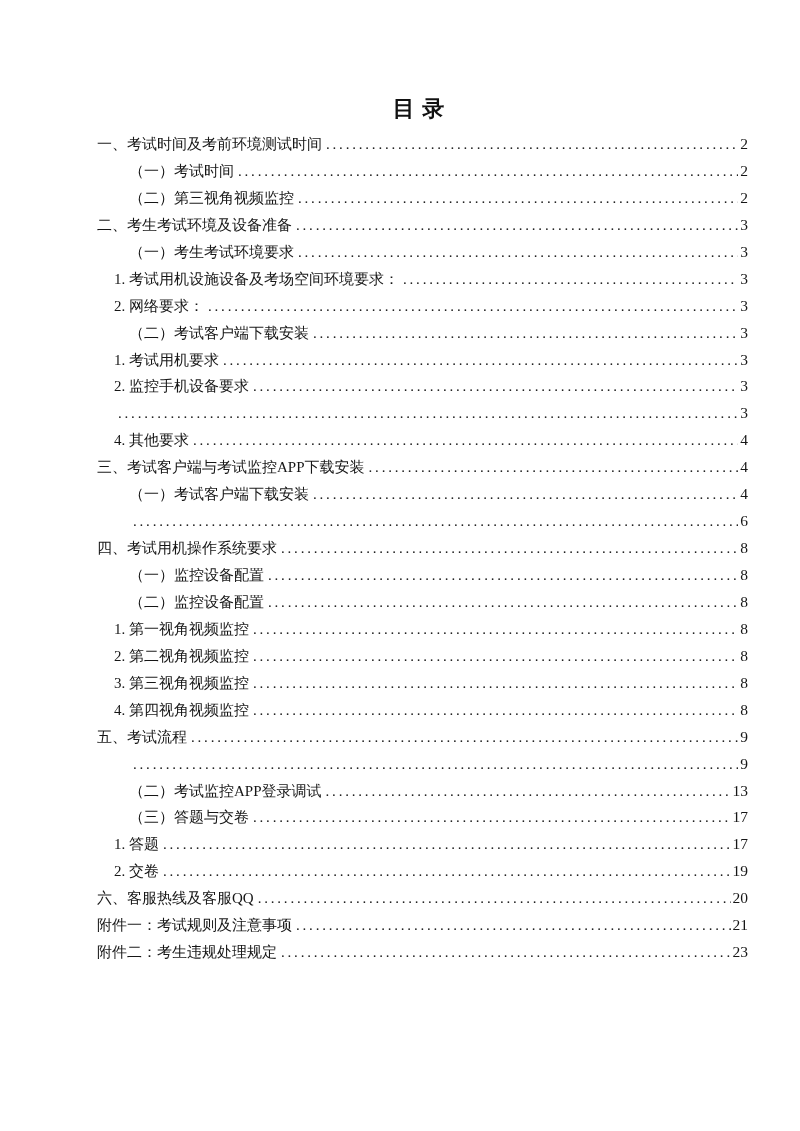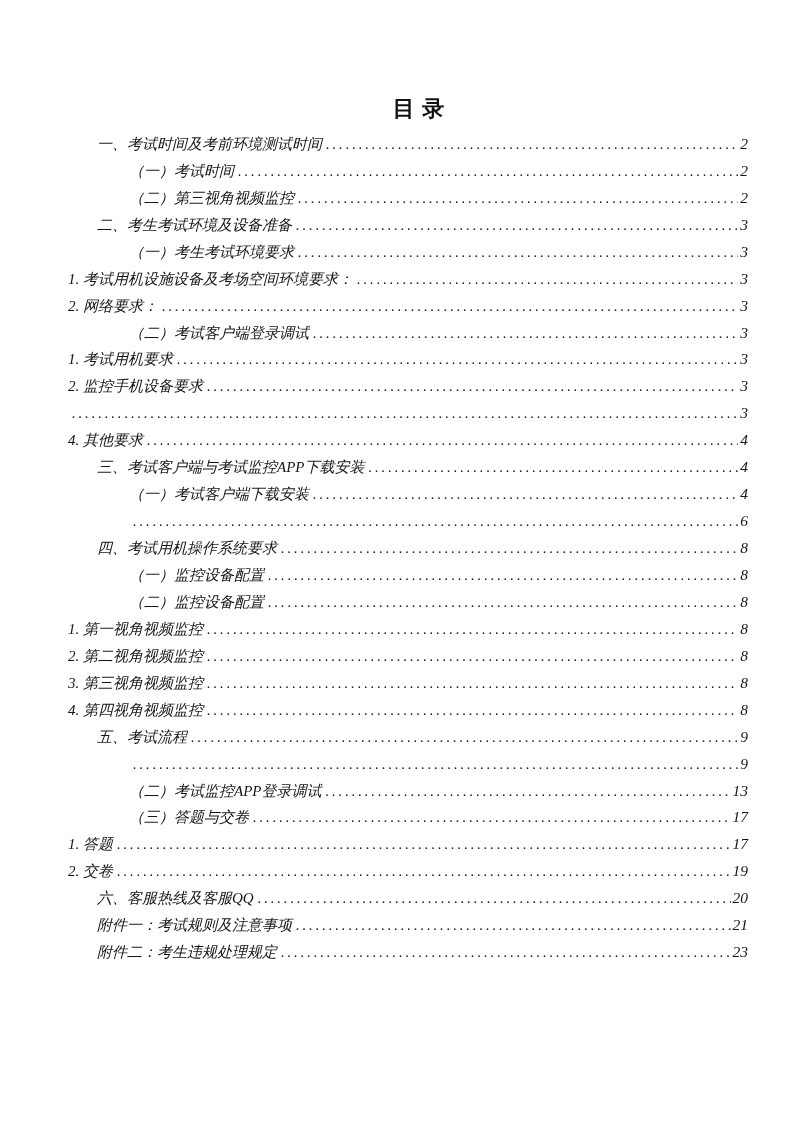--- a/index.html
+++ b/index.html
@@ -32,21 +32,20 @@
     top: 131px; left: 0; right: 0;
   }
   .toc-row {
     display: flex;
     align-items: baseline;
     height: 26.95px;
     line-height: 26.95px;
     font-size: 15px;
     padding-right: 52px;         
     cursor: pointer;
-    font-style: italic;
   }
   .toc-row .label {
     flex: 0 0 auto;
     white-space: nowrap;
   }
   .toc-row .dots {
     flex: 1 1 auto;
     overflow: hidden;
     white-space: nowrap;
     letter-spacing: 2.8px;
@@ -55,21 +54,21 @@
     font-size: 15px;
     color: #1b1b1b;
   }
   .toc-row .pagenum {
     flex: 0 0 auto;
     font-size: 15.5px;
     color: #161616;
   }
   .level-0 { padding-left: 97px; }
   .level-1 { padding-left: 129px; text-align: center; }
-  .level-2 { padding-left: 68px; align-items: flex-end; }
+  .level-2 { padding-left: 114px; }
 </style>
 </head>
 <body>
 
 <div class="doc-page">
   <h1 class="doc-title">目 录</h1>
 
   <div class="toc-list">
       <div class="toc-row level-0">
     <span class="label">一、考试时间及考前环境测试时间</span>
@@ -100,21 +99,21 @@
     <span class="label">1. 考试用机设施设备及考场空间环境要求：</span>
     <span class="dots">........................................................................................................................................................................................................</span>
     <span class="pagenum">3</span>
   </div>
       <div class="toc-row level-2">
     <span class="label">2. 网络要求：</span>
     <span class="dots">........................................................................................................................................................................................................</span>
     <span class="pagenum">3</span>
   </div>
       <div class="toc-row level-1">
-    <span class="label">（二）考试客户端登录调试</span>
+    <span class="label">（二）考试客户端下载安装</span>
     <span class="dots">........................................................................................................................................................................................................</span>
     <span class="pagenum">3</span>
   </div>
       <div class="toc-row level-2">
     <span class="label">1. 考试用机要求</span>
     <span class="dots">........................................................................................................................................................................................................</span>
     <span class="pagenum">3</span>
   </div>
       <div class="toc-row level-2">
     <span class="label">2. 监控手机设备要求</span>

